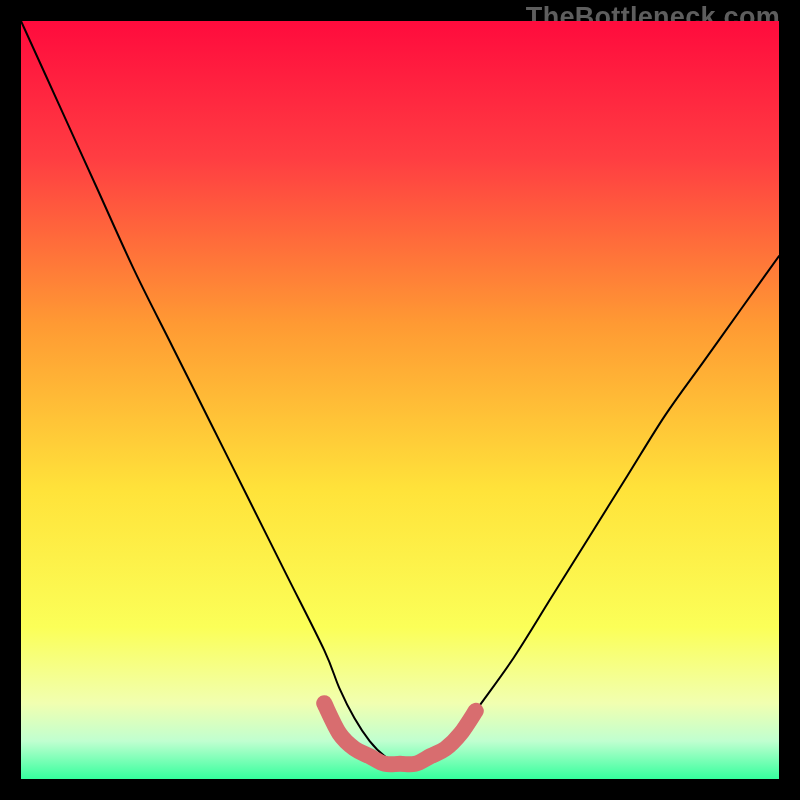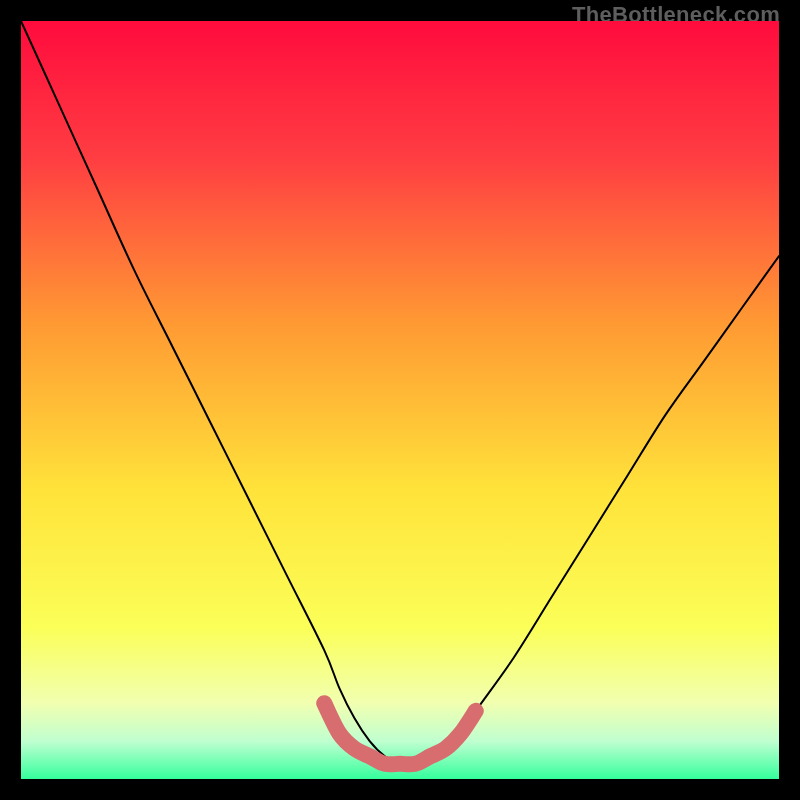--- a/index.html
+++ b/index.html
@@ -15,21 +15,21 @@
     left: 21px;
     top: 21px;
     width: 758px;
     height: 758px;
   }
   .watermark {
     position: absolute;
     top: 2px;
     right: 20px;
     font-family: Arial, Helvetica, sans-serif;
-    font-size: 22px;
+    font-size: 27px;
     font-weight: 600;
     color: #5e5e5e;
     letter-spacing: 0.3px;
   }
 </style>
 </head>
 <body>
 
 <div class="frame">
   <div class="watermark">TheBottleneck.com</div>

